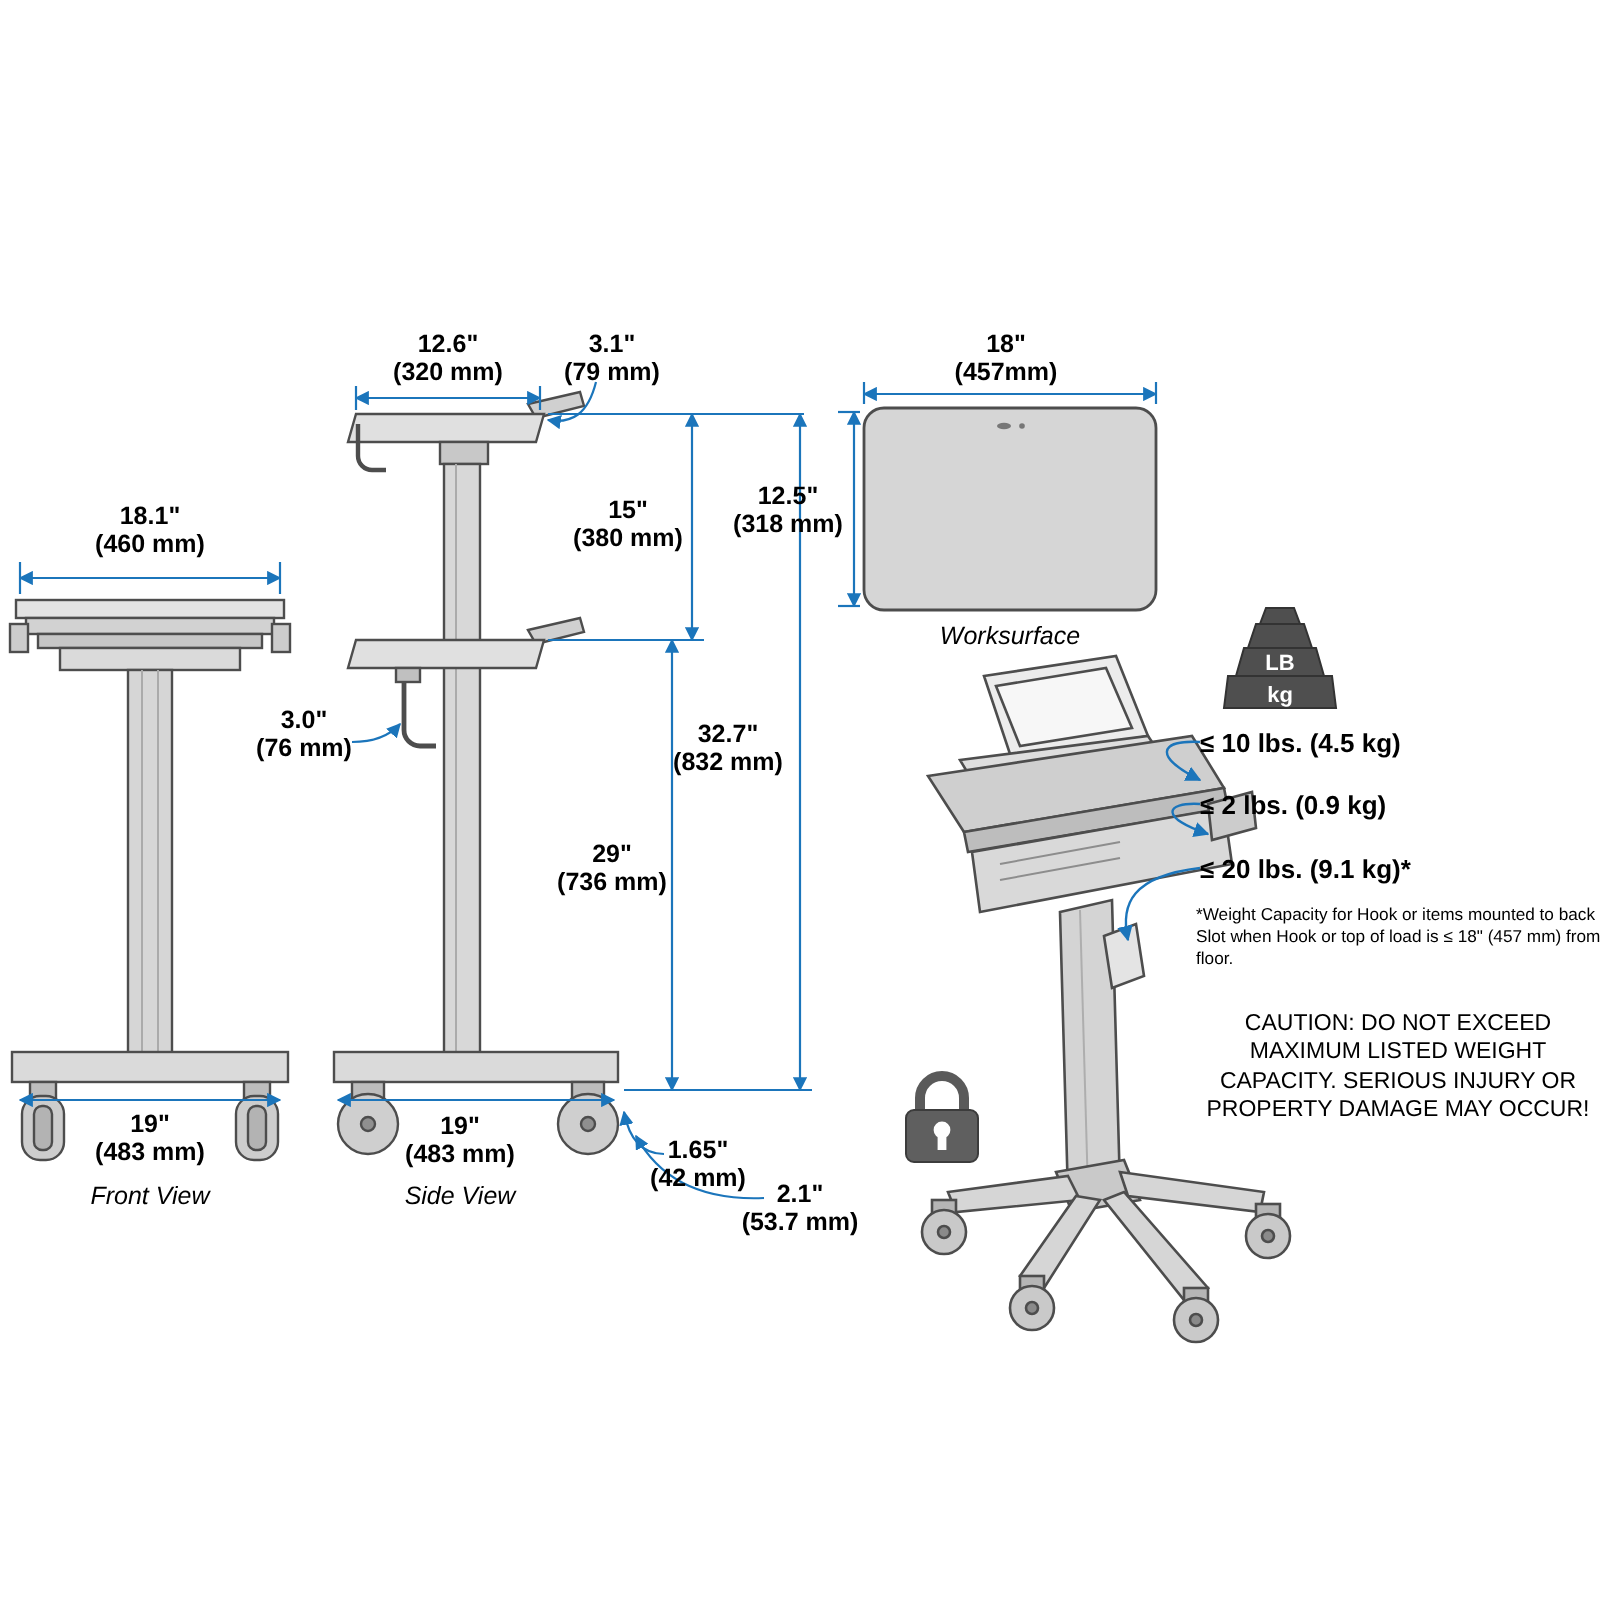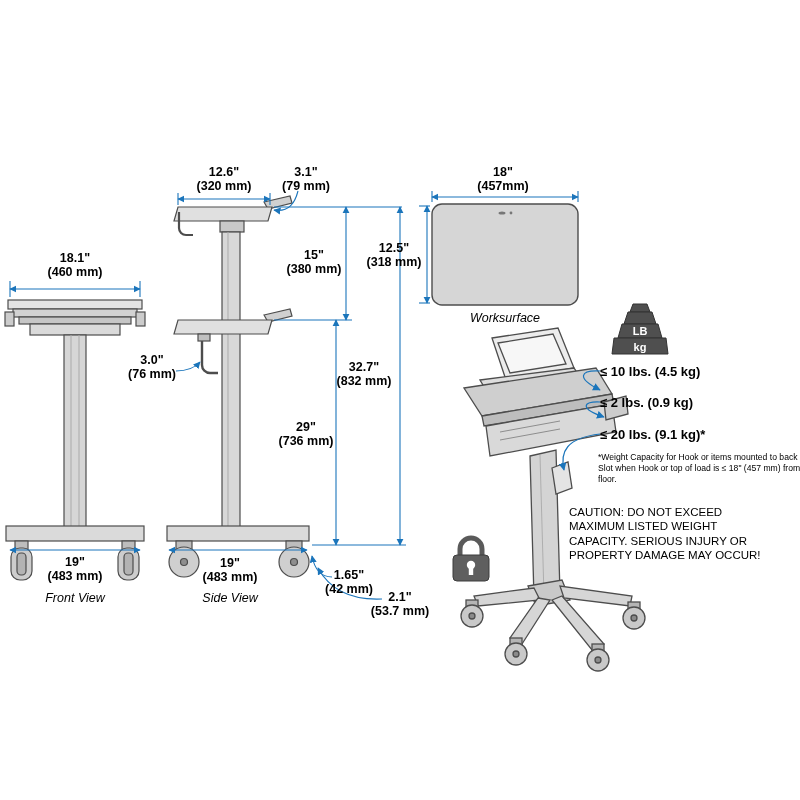--- a/index.html
+++ b/index.html
@@ -5,21 +5,21 @@
   * { margin:0; padding:0; box-sizing:border-box; }
   html,body { width:800px; height:800px; background:#ffffff; font-family:"Liberation Sans",sans-serif; }
   .stage { position:relative; width:800px; height:800px; overflow:hidden; }
   svg { position:absolute; top:0; left:0; }
   text { fill:#000000; }
   .dim { font:bold 12.5px "Liberation Sans",sans-serif; }
   .view-label { font:italic 12.5px "Liberation Sans",sans-serif; }
   .cap { font:bold 13px "Liberation Sans",sans-serif; }
   .icon-label { font:bold 11px "Liberation Sans",sans-serif; fill:#ffffff; }
   .footnote { position:absolute; left:598px; top:452px; width:204px; font-size:8.6px; line-height:1.3; color:#000; }
-  .caution { position:absolute; left:569px; top:505px; width:202px; font-size:11.5px; line-height:1.25; color:#000; }
+  .caution { position:absolute; left:598px; top:505px; width:202px; font-size:11.5px; line-height:1.25; color:#000;text-align:center; }
 </style>
 </head>
 <body>
 
 <div class="stage">
 
 <svg width="800" height="800" viewBox="0 0 800 800">
   <defs>
     <marker id="ar" viewBox="0 0 10 10" refX="9" refY="5" markerWidth="6.5" markerHeight="6.5" orient="auto-start-reverse">
       <path d="M0,0 L10,5 L0,10 z" fill="#1b75bb"></path>

